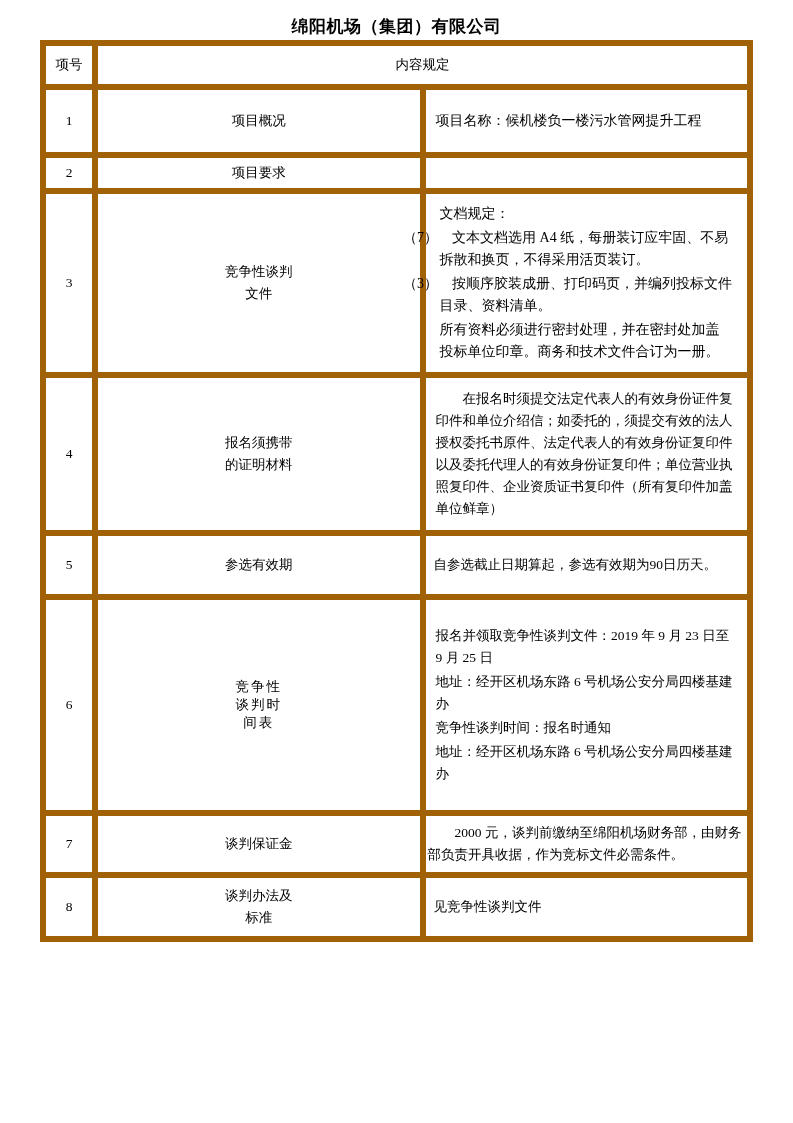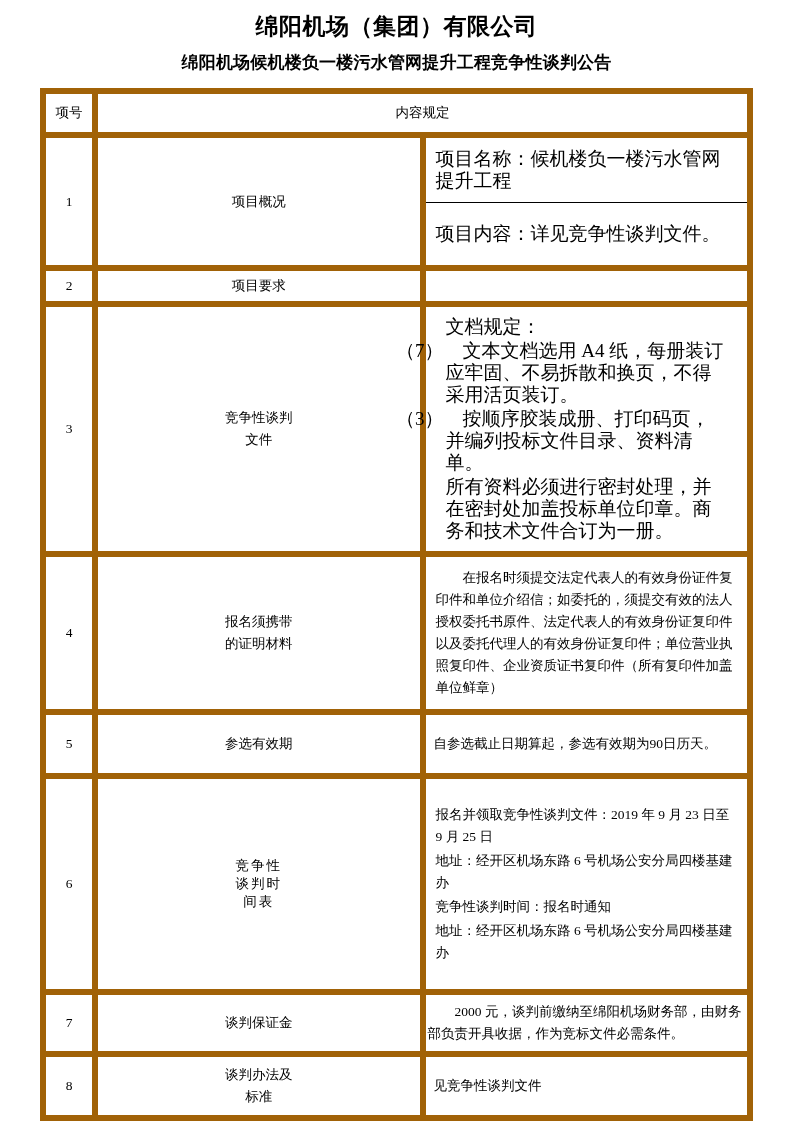--- a/index.html
+++ b/index.html
@@ -15,21 +15,21 @@
   }
   .page {
     width: 793px;
     height: 1123px;
     box-sizing: border-box;
     padding: 8px 40px 0 40px;
     position: relative;
   }
   .doc-title {
     text-align: center;
-    font-size: 23px;
+    font-size: 17px;
     font-weight: bold;
     letter-spacing: 0.5px;
     margin-top: 6px;
     margin-bottom: 0;
     line-height: 26px;
   }
   .doc-subtitle {
     text-align: center;
     font-size: 17px;
     font-weight: bold;
@@ -66,21 +66,21 @@
   }
   .inner {
     width: 100%;
     border-collapse: collapse;
     table-layout: fixed;
   }
   .inner td {
     border: 0;
     border-bottom: 1px solid #000;
     padding: 10px 10px;
-    font-size: 19px;
+    font-size: 14px;
     line-height: 22px;
     vertical-align: middle;
   }
   .inner tr:last-child td {
     border-bottom: 0;
   }
   .nopad-cell { padding: 0 !important; }
   .bold { font-weight: bold; }
   .indent2 { text-indent: 2em; }
   .hang {
@@ -93,41 +93,37 @@
     letter-spacing: 2px;
   }
   .block-lines div { padding: 1px 0; }
 </style>
 </head>
 <body>
 
 <div class="page">
 
   <div class="doc-title">绵阳机场（集团）有限公司</div>
-  <div class="doc-subtitle">绵阳机场候机楼负一楼污水管网提升工程竞争性谈判公告</div>
 
   <table class="main">
     <tbody>
 
       <tr>
         <td class="col-num hdr">项号</td>
         <td class="hdr" colspan="2">内容规定</td>
       </tr>
 
       <tr>
         <td class="col-num">1</td>
         <td class="col-item item-label">项目概况</td>
         <td class="nopad-cell">
           <table class="inner">
             <tbody>
               <tr>
                   <td style="height:42px">项目名称：候机楼负一楼污水管网提升工程</td>
-                </tr>
-              <tr>
-                  <td style="height:42px">项目内容：详见竞争性谈判文件。</td>
                 </tr>
             </tbody>
           </table>
         </td>
       </tr>
 
       <tr>
         <td class="col-num">2</td>
         <td class="col-item item-label">项目要求</td>
         <td class="nopad-cell">
@@ -140,21 +136,21 @@
 
       <tr>
         <td class="col-num">3</td>
         <td class="col-item item-label">
           <div>竞争性谈判<br>文件</div>
         </td>
         <td class="nopad-cell">
           <table class="inner">
             <tbody>
               <tr>
-                <td class="block-lines" style="padding:8px 20px">
+                <td class="block-lines" style="padding:8px 14px">
                   <div>文档规定：</div>
                   <div class="hang">（7）　文本文档选用 A4 纸，每册装订应牢固、不易拆散和换页，不得采用活页装订。</div>
                   <div class="hang">（3）　按顺序胶装成册、打印码页，并编列投标文件目录、资料清单。</div>
                   <div>所有资料必须进行密封处理，并在密封处加盖投标单位印章。商务和技术文件合订为一册。</div>
                 </td>
               </tr>
             </tbody>
           </table>
         </td>
       </tr>

